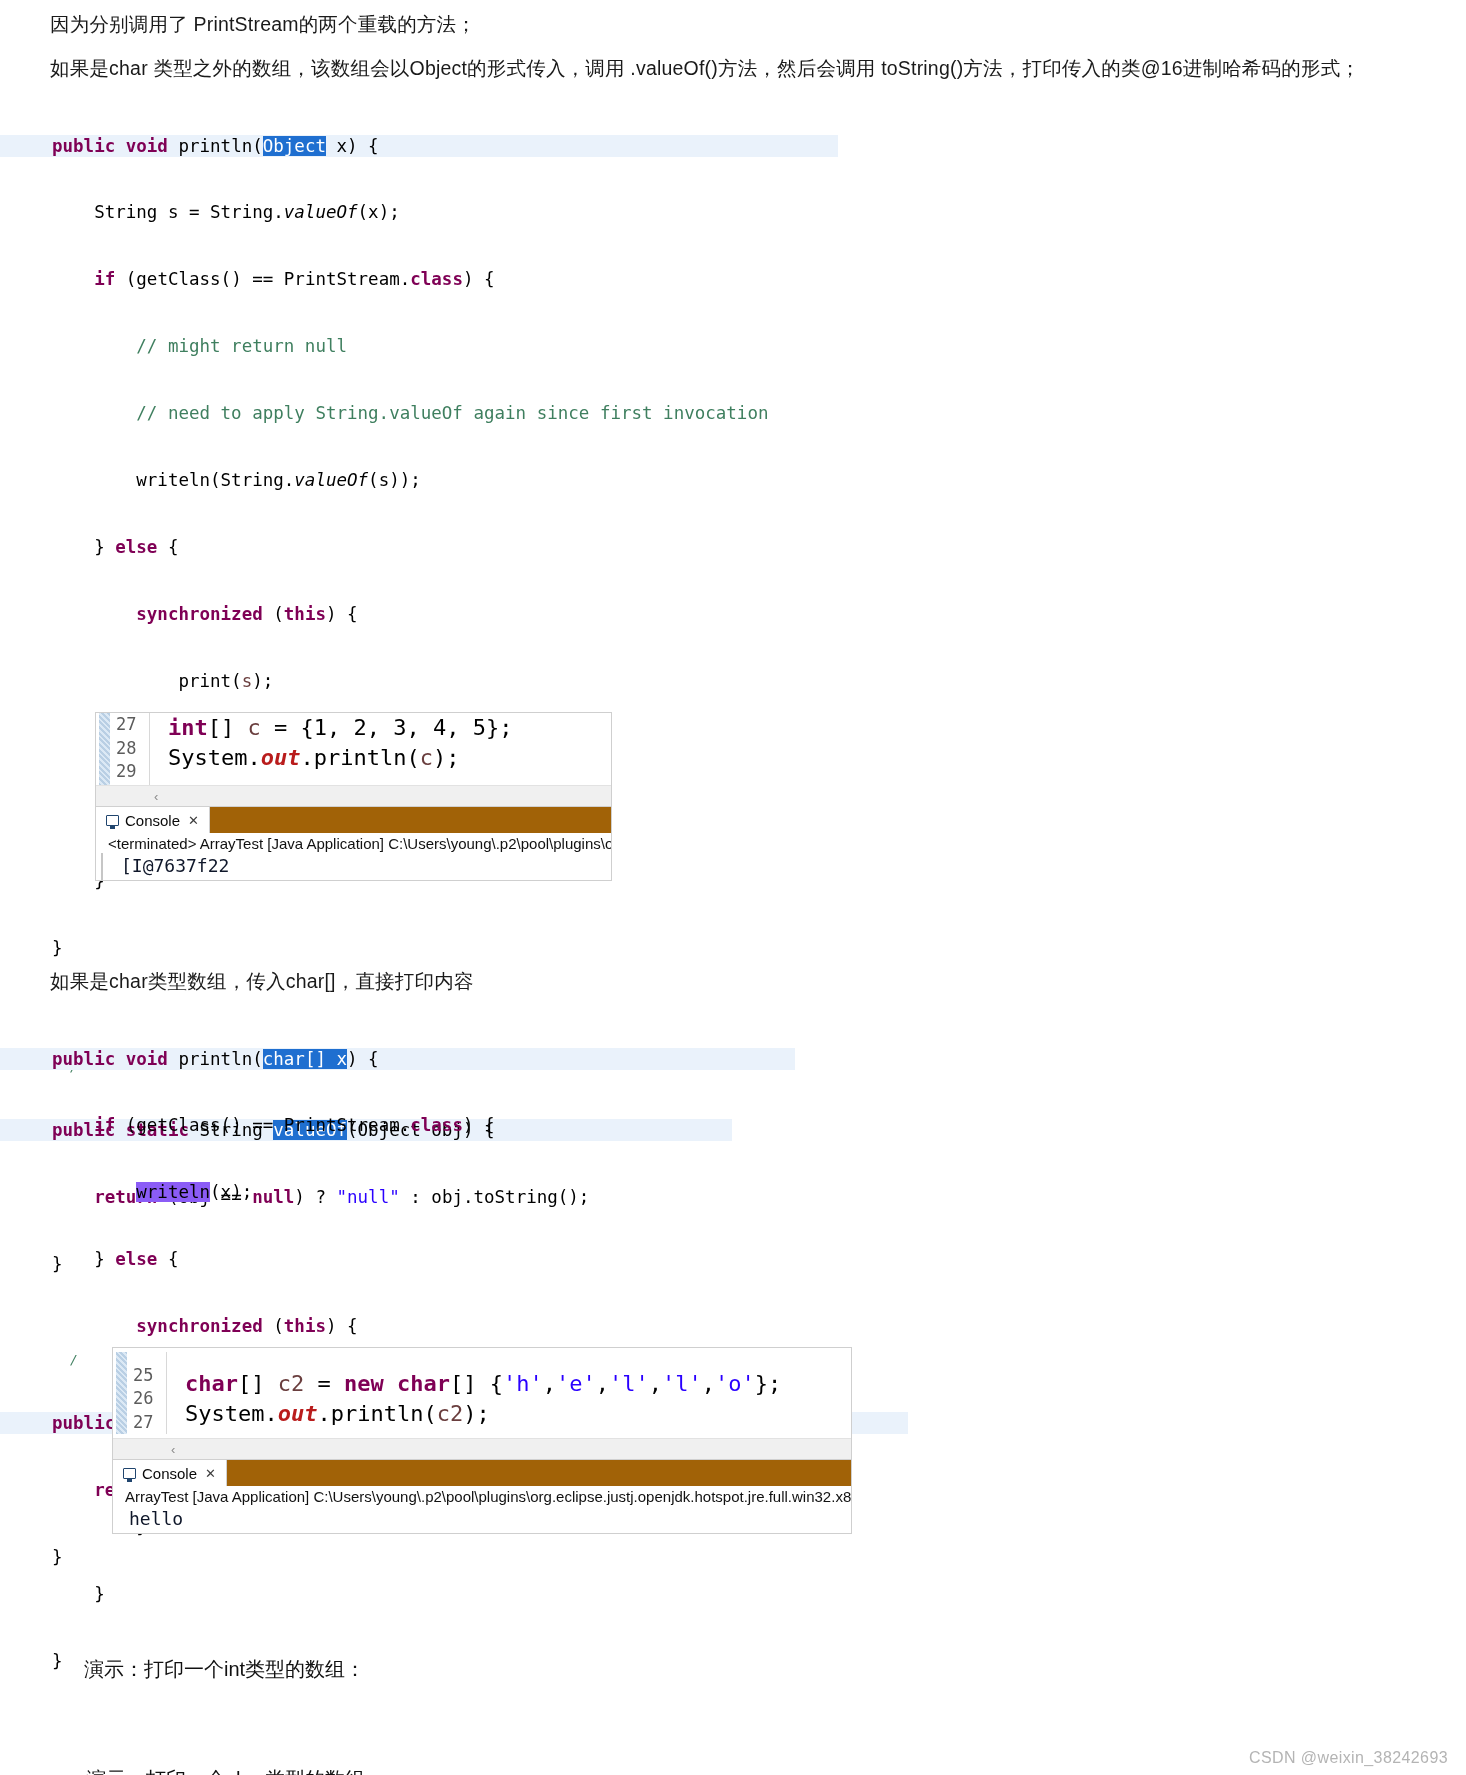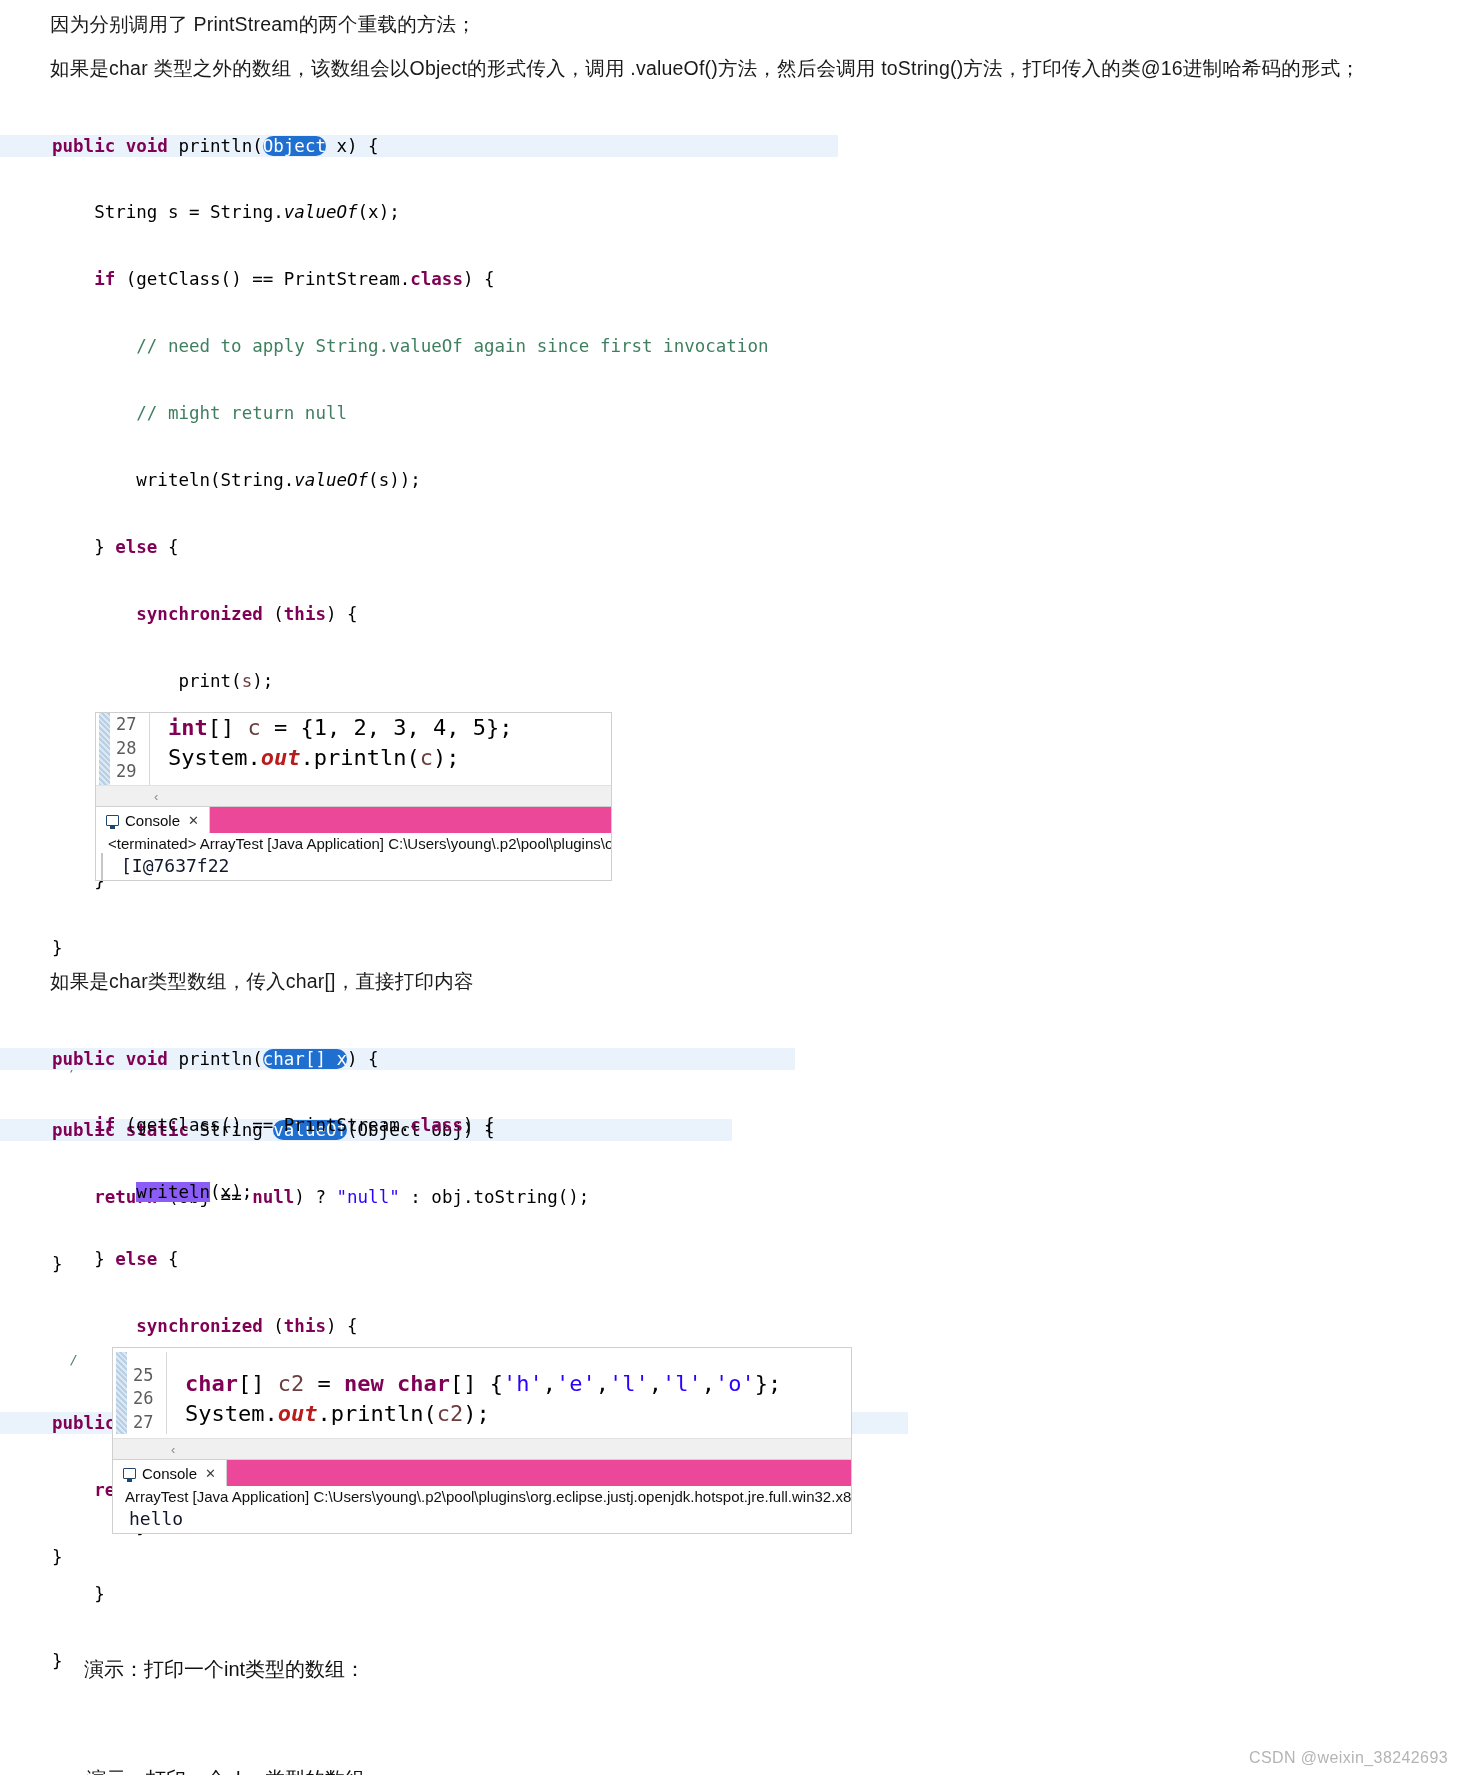--- a/index.html
+++ b/index.html
@@ -53,21 +53,21 @@
   .code .ln.sigline.wide1 { width: 838px; }
   .code .ln.sigline.wide2 { width: 732px; }
   .code .ln.sigline.wide3 { width: 908px; }
   .code .ln.sigline.wide4 { width: 795px; }
 
   .kw   { color: #7f0055; font-weight: bold; }      
   .cm   { color: #3f7f5f; }                          
   .str  { color: #2a00ff; }                          
   .it   { font-style: italic; }                      
   .fld  { color: #b91c1c; font-style: italic; font-weight: bold; } 
-  .sel  { background: #1f6fd0; color: #ffffff; border-radius: 10px; }     
+  .sel  { background: #1f6fd0; color: #ffffff; }     
   .mark { background: #8b5cf6; }                     
   .loc  { color: #6a3e3e; }                          
 
   .slash {
     color: #3f7f5f;
     font-family: "DejaVu Sans Mono", "Liberation Mono", monospace;
     font-size: 13px;
     padding-left: 70px;
     line-height: 14px;
     display: block;
@@ -140,21 +140,21 @@
     align-items: center;
     padding-left: 58px;
     color: #9a9a9a;
     font-size: 13px;
     font-family: "Liberation Sans", sans-serif;
   }
   .ecl-hscroll .arrow { font-size: 13px; color: #8c8c8c; }
 
   .ecl-tabbar {
     height: 27px;
-    background: #ec4899;
+    background: #a16207;
     border-top: 1px solid #d0d0d0;
     display: flex;
     align-items: stretch;
   }
   .ecl-tab {
     background: #ffffff;
     border-right: 1px solid #d0d0d0;
     display: flex;
     align-items: center;
     gap: 6px;
@@ -241,22 +241,22 @@
 
 <div class="page">
 
   <p class="prose p1">因为分别调用了 PrintStream的两个重载的方法；</p>
   <p class="prose p2">如果是char 类型之外的数组，该数组会以Object的形式传入，调用 .valueOf()方法，然后会调用 toString()方法，打印传入的类@16进制哈希码的形式；</p>
 
   <div class="code block-wrap" style="margin-top:6px;">
     <span class="ln sigline wide1"><span class="kw">public</span> <span class="kw">void</span> println(<span class="sel">Object</span> x) {</span>
     <span class="ln">    String s = String.<span class="it">valueOf</span>(x);</span>
     <span class="ln">    <span class="kw">if</span> (getClass() == PrintStream.<span class="kw">class</span>) {</span>
+    <span class="ln">        <span class="cm">// might return null</span></span>
     <span class="ln">        <span class="cm">// need to apply String.valueOf again since first invocation</span></span>
-    <span class="ln">        <span class="cm">// might return null</span></span>
     <span class="ln">        writeln(String.<span class="it">valueOf</span>(s));</span>
     <span class="ln">    } <span class="kw">else</span> {</span>
     <span class="ln">        <span class="kw">synchronized</span> (<span class="kw">this</span>) {</span>
     <span class="ln">            print(<span class="loc">s</span>);</span>
     <span class="ln">            newLine();</span>
     <span class="ln">        }</span>
     <span class="ln">    }</span>
     <span class="ln">}</span>
   </div>
 

